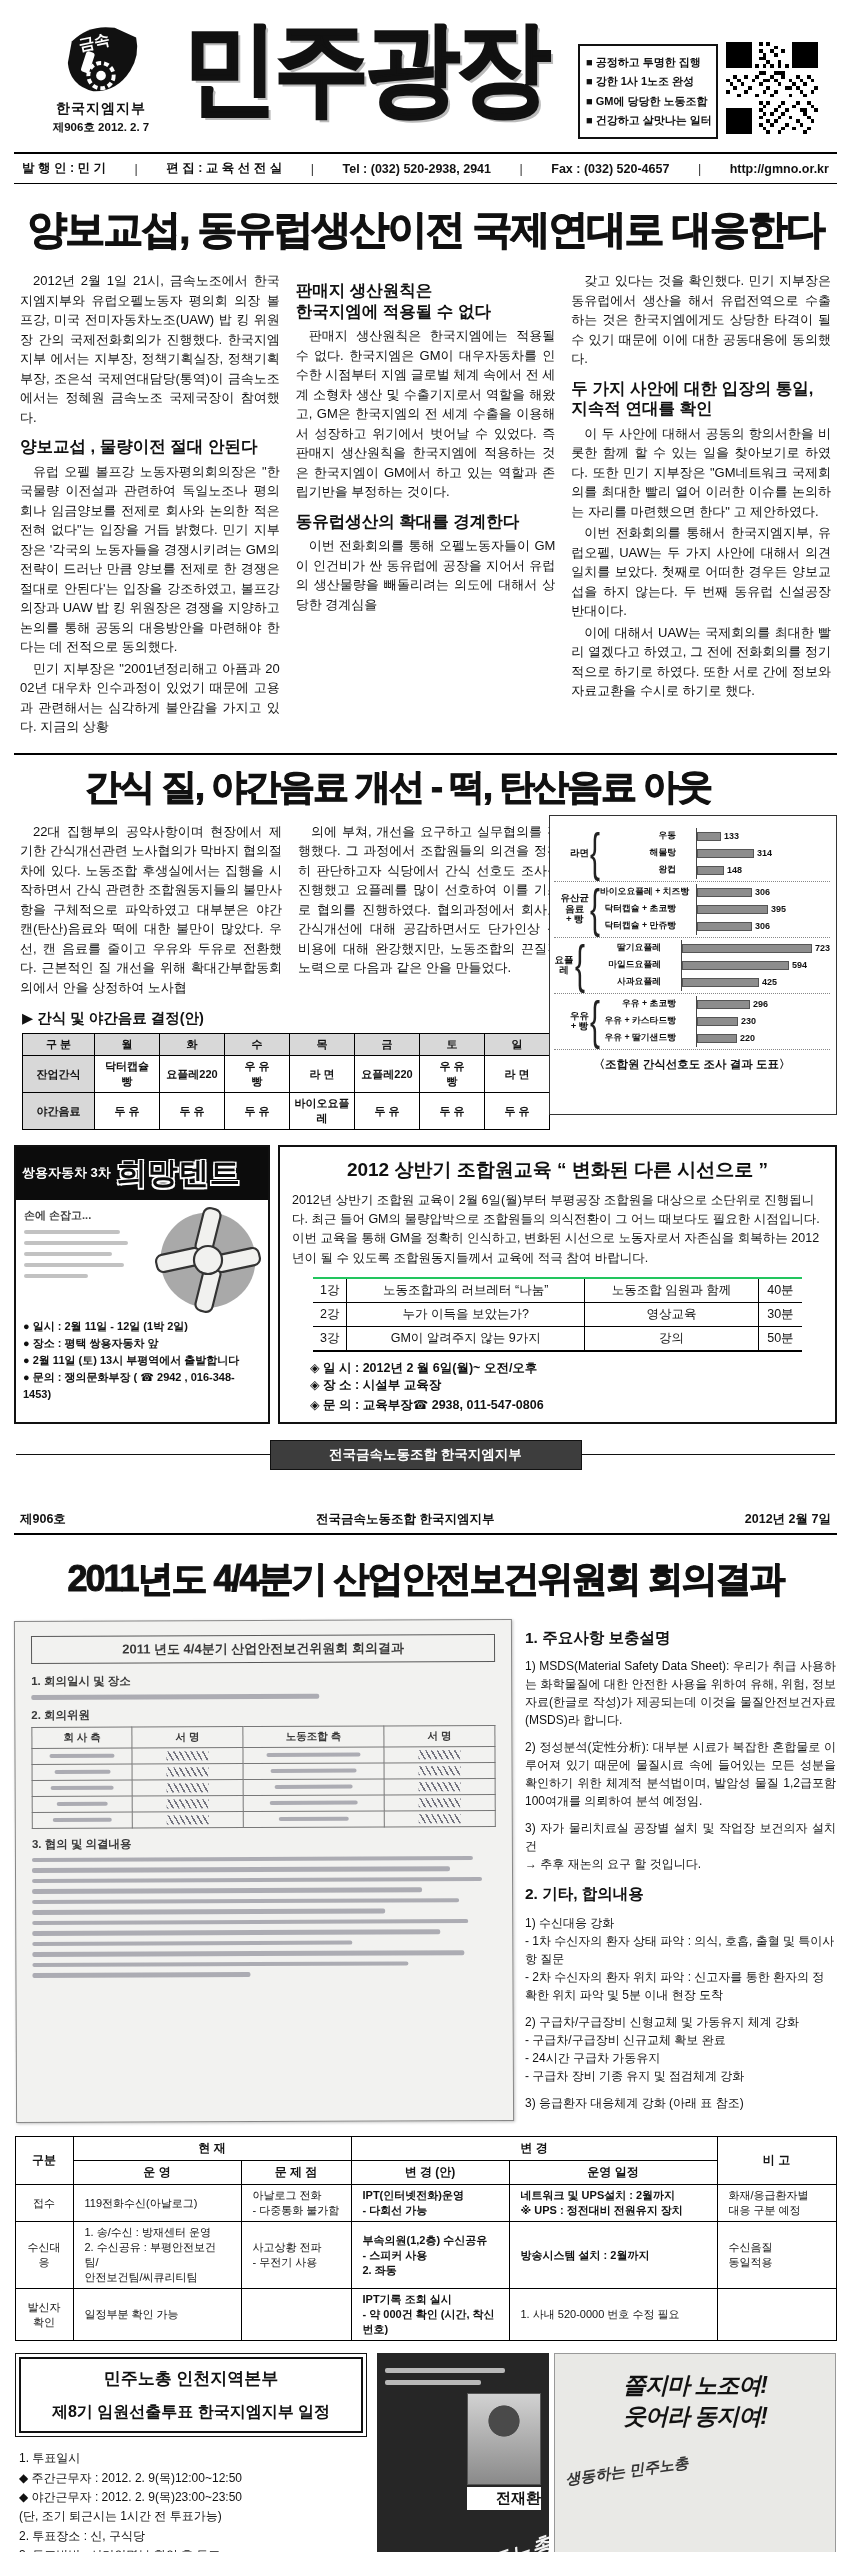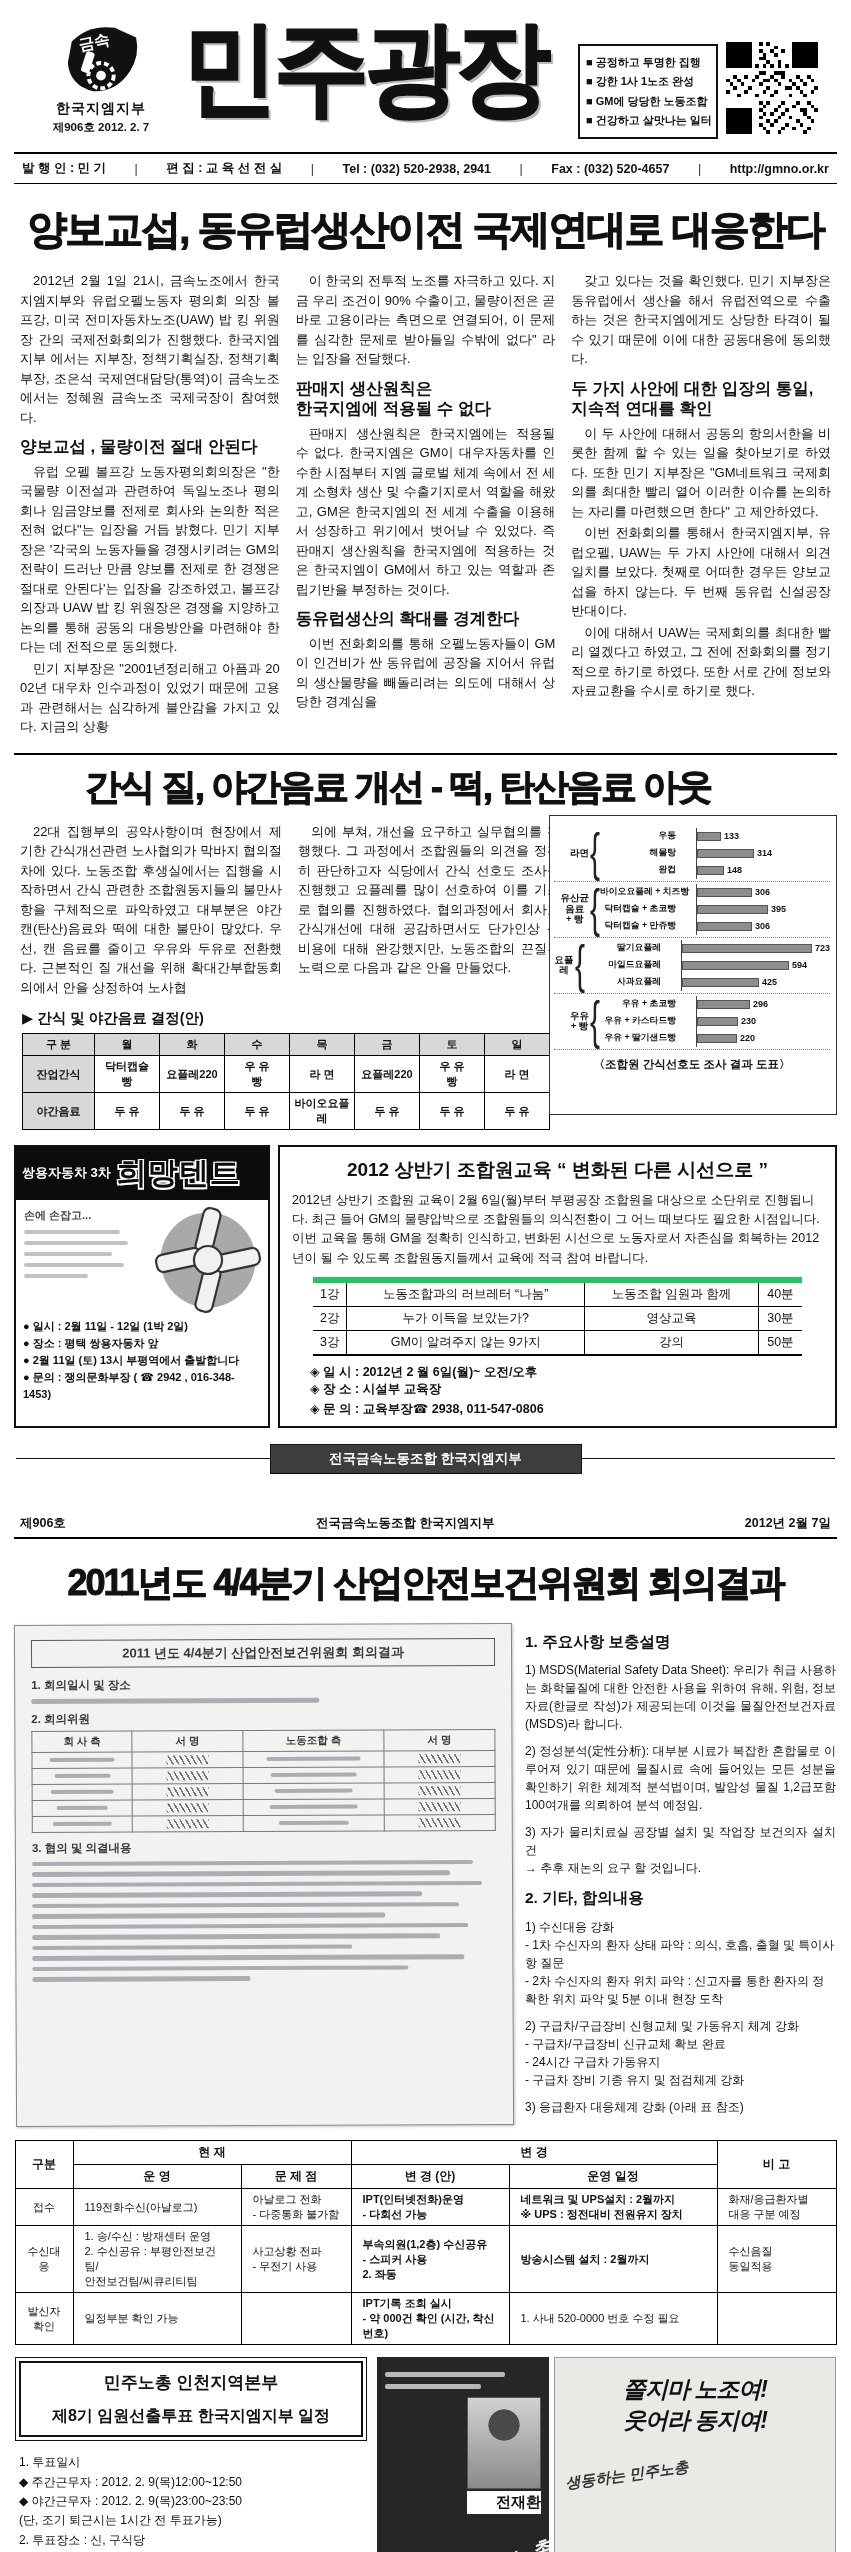--- a/index.html
+++ b/index.html
@@ -83,21 +83,21 @@
   .gl { height: 4px; background: #9a9a9a; opacity: .6; border-radius: 2px; margin: 7px 0; }
   .hands { position: absolute; right: 4px; top: 6px; width: 112px; height: 108px; }
   .tent-bullets { font-size: 11px; font-weight: bold; line-height: 1.55; padding: 0 7px 7px 7px;
                   white-space: pre-line; }
   .edubox { flex: 1; border: 2px solid #111; padding: 8px 12px; }
   .edu-title { text-align: center; font-size: 19px; font-weight: 900; margin: 2px 0 8px 0; }
   .edu-body { font-size: 12.5px; line-height: 1.55; }
   .edu-tbl { border-collapse: collapse; width: 92%; margin: 9px auto 8px auto; font-size: 12.5px;
              text-align: center; }
   .edu-tbl td { border-top: 1px solid #000; border-bottom: 1px solid #000; padding: 3px 2px; }
-  .edu-tbl tr:first-child td { border-top: 6px solid #22c55e; }
+  .edu-tbl tr:first-child td { border-top: 2px solid #22c55e; }
   .edu-tbl tr:last-child td { border-bottom: 2px solid #000; }
   .edu-tbl td + td { border-left: 1px solid #000; }
   .edu-info { display: flex; justify-content: space-between; font-size: 12.5px; font-weight: bold;
               padding: 0 18px; flex-direction: column; }
   .edu-info2 { font-size: 12.5px; font-weight: bold; padding: 3px 18px 0 18px; }
 
   .bar1wrap { position: relative; margin: 16px 0 6px 0; height: 28px; }
   .bar1wrap::before { content: ""; position: absolute; left: 16px; right: 16px; top: 50%;
                       border-top: 1.5px solid #111; }
   .bar1 { position: relative; width: 312px; margin: 0 auto; background: #3d3d3d; color: #fff;
@@ -306,21 +306,20 @@
 
   <h1 class="headline1">양보교섭, 동유럽생산이전 국제연대로 대응한다</h1>
   <div class="cols">
     <div class="col">
       <p>2012년 2월 1일 21시, 금속노조에서 한국지엠지부와 유럽오펠노동자 평의회 의장 볼프강, 미국 전미자동차노조(UAW) 밥 킹 위원장 간의 국제전화회의가 진행했다. 한국지엠지부 에서는 지부장, 정책기획실장, 정책기획부장, 조은석 국제연대담당(통역)이 금속노조에서는 정혜원 금속노조 국제국장이 참여했다.</p>
       <div class="subhead">양보교섭 , 물량이전 절대 안된다</div>
       <p>유럽 오펠 볼프강 노동자평의회의장은 "한국물량 이전설과 관련하여 독일노조나 평의회나 임금양보를 전제로 회사와 논의한 적은 전혀 없다"는 입장을 거듭 밝혔다. 민기 지부장은 '각국의 노동자들을 경쟁시키려는 GM의 전략이 드러난 만큼 양보를 전제로 한 경쟁은 절대로 안된다'는 입장을 강조하였고, 볼프강 의장과 UAW 밥 킹 위원장은 경쟁을 지양하고 논의를 통해 공동의 대응방안을 마련해야 한다는 데 전적으로 동의했다.</p>
       <p>민기 지부장은 "2001년정리해고 아픔과 2002년 대우차 인수과정이 있었기 때문에 고용과 관련해서는 심각하게 불안감을 가지고 있다. 지금의 상황</p>
     </div>
     <div class="col">
-      <p>이 한국의 전투적 노조를 자극하고 있다. 지금 우리 조건이 90% 수출이고, 물량이전은 곧바로 고용이라는 측면으로 연결되어, 이 문제를 심각한 문제로 받아들일 수밖에 없다" 라는 입장을 전달했다.</p>
       <div class="subhead">판매지 생산원칙은
 한국지엠에 적용될 수 없다</div>
       <p>판매지 생산원칙은 한국지엠에는 적용될 수 없다. 한국지엠은 GM이 대우자동차를 인수한 시점부터 지엠 글로벌 체계 속에서 전 세계 소형차 생산 및 수출기지로서 역할을 해왔고, GM은 한국지엠의 전 세계 수출을 이용해서 성장하고 위기에서 벗어날 수 있었다. 즉 판매지 생산원칙을 한국지엠에 적용하는 것은 한국지엠이 GM에서 하고 있는 역할과 존립기반을 부정하는 것이다.</p>
       <div class="subhead">동유럽생산의 확대를 경계한다</div>
       <p>이번 전화회의를 통해 오펠노동자들이 GM이 인건비가 싼 동유럽에 공장을 지어서 유럽의 생산물량을 빼돌리려는 의도에 대해서 상당한 경계심을</p>
     </div>
     <div class="col">
       <p>갖고 있다는 것을 확인했다. 민기 지부장은 동유럽에서 생산을 해서 유럽전역으로 수출하는 것은 한국지엠에게도 상당한 타격이 될 수 있기 때문에 이에 대한 공동대응에 동의했다.</p>
       <div class="subhead">두 가지 사안에 대한 입장의 통일,
 지속적 연대를 확인</div>

